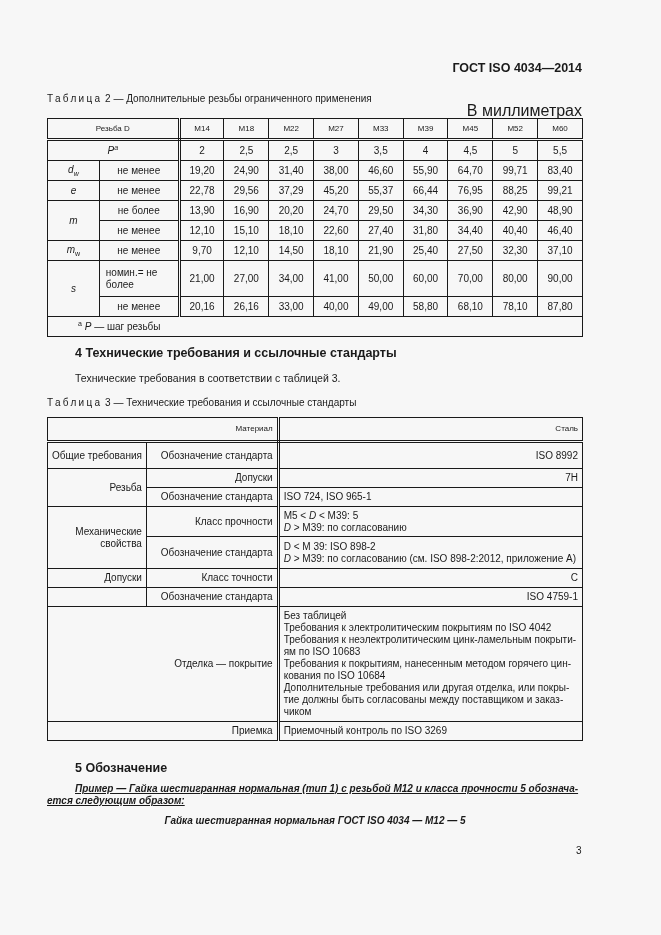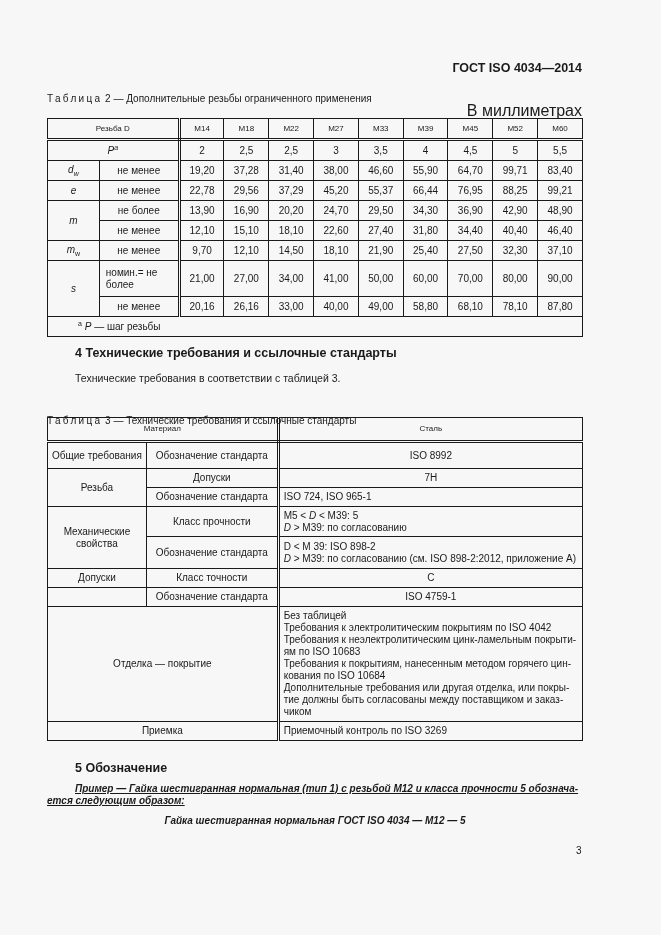--- a/index.html
+++ b/index.html
@@ -32,21 +32,21 @@
   sub, sup { font-size: 7px; }
 
   .sec-title { font-size: 12.5px; font-weight: bold; }
   .para { font-size: 10.5px; }
 
   table.t3 {
     position: absolute; left: 47px; top: 417px; width: 536px;
     border-collapse: collapse; font-size: 10px;
   }
   table.t3 td { border: 1px solid #1a1a1a; padding: 2px 4px; line-height: 12px; }
-  table.t3 td.c { text-align: center; }
+  table.t3 td.c { text-align: right; }
   table.t3 .dbl-r { border-right: 3px double #1a1a1a; }
   table.t3 tr.hdr td { font-size: 8px; height: 18px; border-bottom: 3px double #1a1a1a; }
   .bi { font-weight: bold; font-style: italic; font-size: 10px; }
   .pnum { font-size: 10px; }
 </style>
 </head>
 <body>
 
 <div class="abs doc-code">ГОСТ ISO 4034—2014</div>
 
@@ -84,21 +84,21 @@
     <td>4</td>
     <td>4,5</td>
     <td>5</td>
     <td>5,5</td>
   </tr>
 
   <tr>
     <td class="it"><span>d</span><sub>w</sub></td>
     <td class="dbl-r">не менее</td>
     <td>19,20</td>
-    <td>37,28</td>
+    <td>24,90</td>
     <td>31,40</td>
     <td>38,00</td>
     <td>46,60</td>
     <td>55,90</td>
     <td>64,70</td>
     <td>99,71</td>
     <td>83,40</td>
   </tr>
 
   <tr>
@@ -182,21 +182,21 @@
   </tr>
   <tr>
     <td colspan="11" class="foot"><sup>a</sup> <span class="it">P</span><span> — шаг резьбы</span></td>
   </tr>
 </tbody>
   </table>
 
 <div class="abs sec-title" style="left:75px; top:346px;">4  Технические требования и ссылочные стандарты</div>
 <div class="abs para" style="left:75px; top:372px;">Технические требования в соответствии с таблицей 3.</div>
 
-<div class="abs t-caption" style="left:47px; top:397px;margin-top:18px;">
+<div class="abs t-caption" style="left:47px; top:397px;">
   <span class="spaced">Таблица</span><span> 3 — Технические требования и ссылочные стандарты</span>
 </div>
 
 <table class="t3">
   <colgroup>
     <col style="width:99px">
       <col style="width:132px">
       <col style="width:305px">
   </colgroup>
   <tbody>

